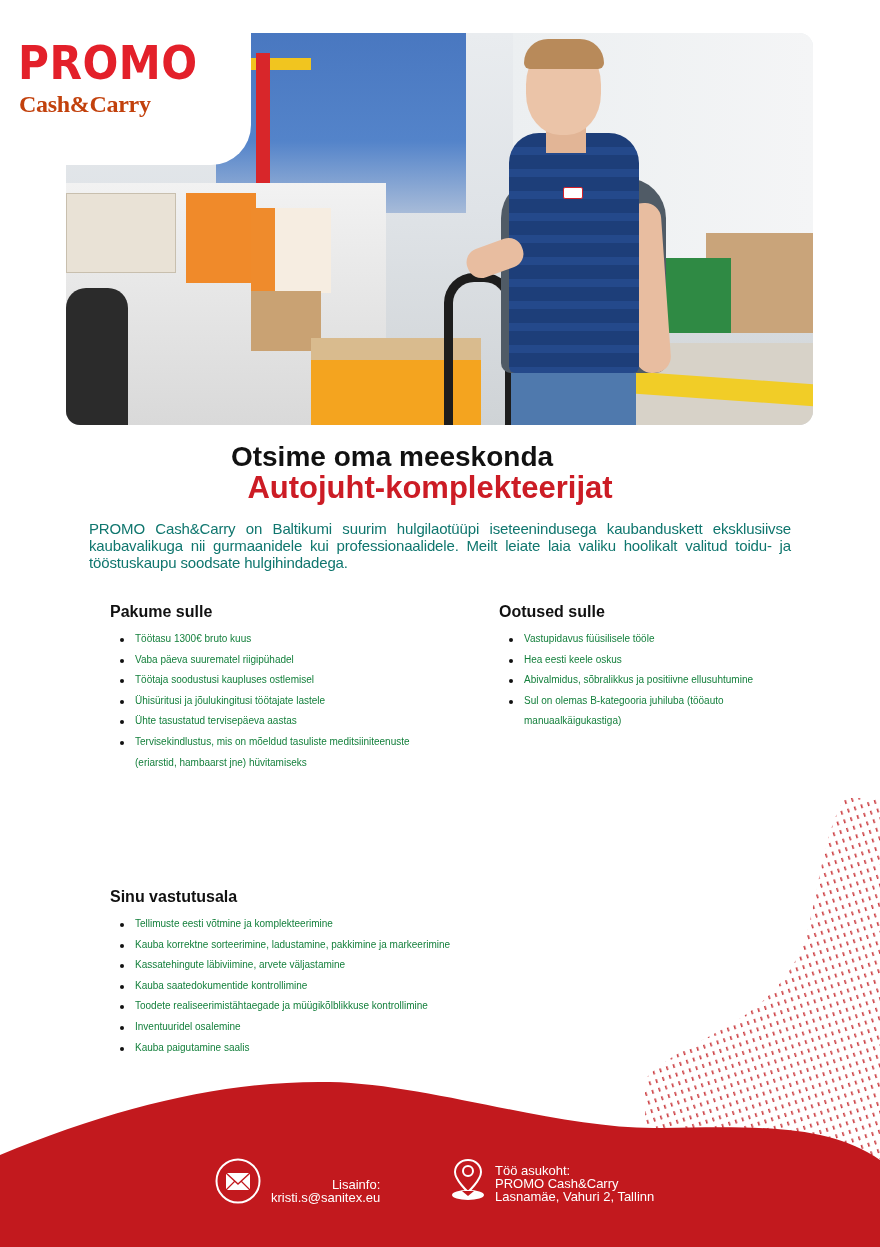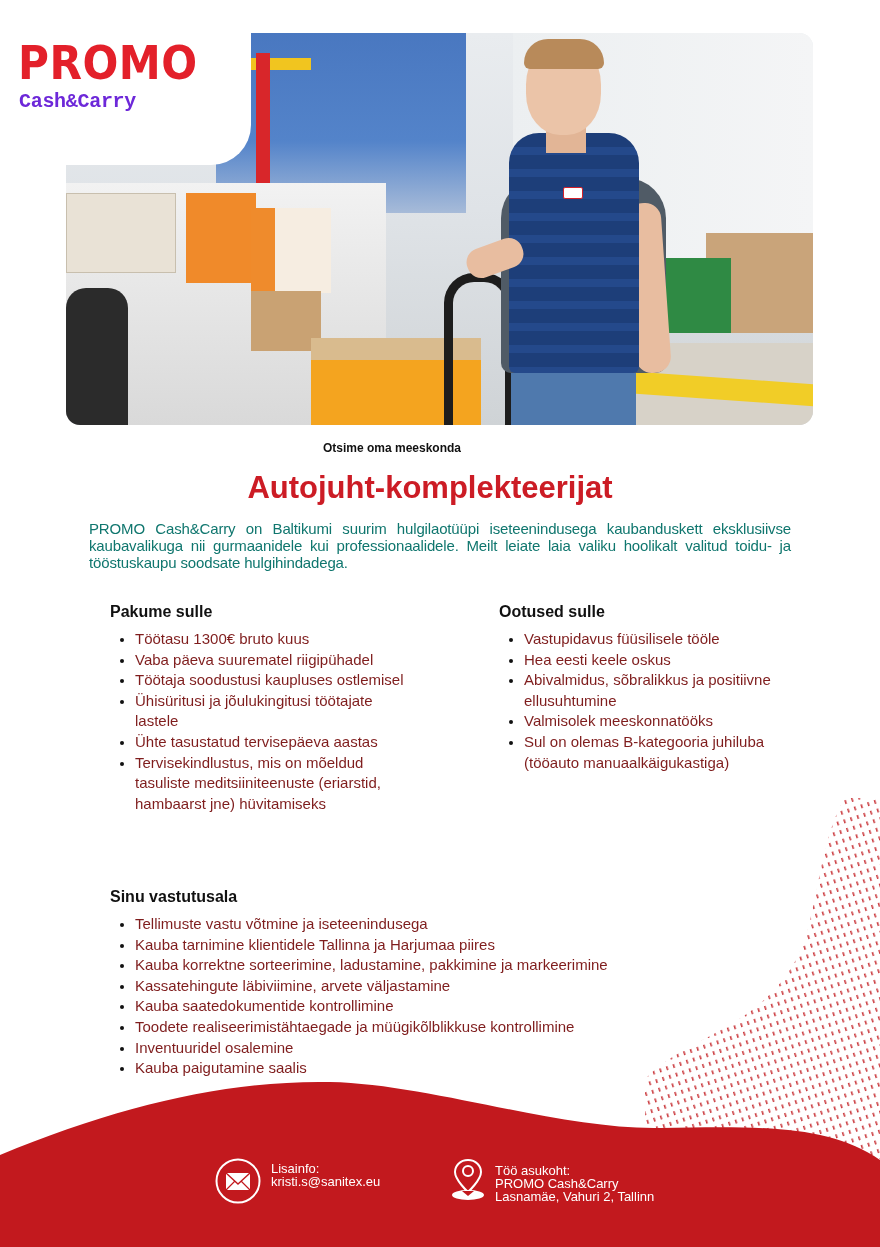--- a/index.html
+++ b/index.html
@@ -42,48 +42,48 @@
   .logo-card {
     position: absolute; left: 0; top: 0; width: 251px; height: 165px;
     background: #fff; border-radius: 0 0 40px 0; z-index: 3;
   }
   .logo-promo {
     position: absolute; left: 18px; top: 40px; font-family: "DejaVu Sans", sans-serif;
     font-weight: 900; font-size: 46px; letter-spacing: 0.5px; color: #e3202a; line-height: 1;
     font-stretch: condensed; transform: scaleX(1.02); transform-origin: left;
   }
   .logo-sub {
-    position: absolute; left: 19px; top: 92px; font-family: Liberation Mono, monospace;
-    font-weight: 700; font-size: 20px; color: #6d28d9; letter-spacing: -0.3px; line-height: 1;
+    position: absolute; left: 19px; top: 92px; font-family: Liberation Serif, serif;
+    font-weight: 700; font-size: 24px; color: #c2410c; letter-spacing: -0.3px; line-height: 1;
   }
 
   
   .kicker {
     position: absolute; left: 0; width: 784px; top: 441px; text-align: center;
-    font-family: "Liberation Sans", sans-serif; font-weight: 700; font-size: 12px; color: #111;
+    font-family: "Liberation Sans", sans-serif; font-weight: 700; font-size: 28px; color: #111;
   }
   .job-title {
     position: absolute; left: 0; width: 860px; top: 470px; text-align: center;
     font-family: "Liberation Sans", sans-serif; font-weight: 700; font-size: 31px; color: #cc1c25;
   }
   .intro {
     position: absolute; left: 89px; top: 520px; width: 702px;
     font-family: "Liberation Sans", sans-serif; font-size: 15px; line-height: 17px; color: #0f766e;
     text-align: justify; letter-spacing: -0.15px;
   }
 
   
   .section h2 {
     font-family: "Liberation Sans", sans-serif; font-weight: 700; font-size: 16px; color: #111;
     margin-bottom: 8px;
   }
   .section ul { list-style: none; }
   .section li {
     position: relative; padding-left: 25px; font-family: "Liberation Sans", sans-serif;
-    font-size: 15px; line-height: 20.6px; color: #7f1d1d;
+    font-size: 10px; line-height: 20.6px; color: #15803d;
   }
   .section li::before {
     content: ""; position: absolute; left: 10px; top: 9px; width: 4px; height: 4px;
     background: #111; border-radius: 50%;
   }
   .sec-offer { position: absolute; left: 110px; top: 603px; width: 300px; }
   .sec-offer ul { margin-left: 0; }
   .sec-expect { position: absolute; left: 499px; top: 603px; width: 300px; }
   .sec-resp { position: absolute; left: 110px; top: 888px; width: 560px; }
   .sec-resp h2 { }
@@ -91,21 +91,21 @@
   
   .dots { position: absolute; left: 640px; top: 790px; width: 240px; height: 370px; z-index: 1; }
 
   
   .footer-wave { position: absolute; left: 0; top: 1075px; width: 880px; height: 172px; z-index: 2; }
   .contact { position: absolute; z-index: 3; color: #fff; font-family: "Liberation Sans", sans-serif; font-size: 13px; line-height: 13px; }
   .contact-mail { left: 215px; top: 1158px; }
   .contact-loc { left: 450px; top: 1158px; }
   .contact .icon { position: absolute; left: 0; top: 0; }
   .contact .text { position: absolute; white-space: nowrap; }
-  .contact-mail .text { left: 56px; top: 4px; }
+  .contact-mail .text { left: 56px; top: 20px; text-align: right; }
   .contact-loc .text { left: 45px; top: 6px; }
 </style>
 </head>
 <body>
 
 <div class="hero">
   <div class="wall-right"></div>
   <div class="rack"></div>
   <div class="rack-yellow"></div>
   <div class="rack-beam"></div>
@@ -152,30 +152,28 @@
     <li>Tervisekindlustus, mis on mõeldud tasuliste meditsiiniteenuste (eriarstid, hambaarst jne) hüvitamiseks</li>
   </ul>
 </div>
 
 <div class="section sec-expect">
   <h2>Ootused sulle</h2>
   <ul>
     <li>Vastupidavus füüsilisele tööle</li>
     <li>Hea eesti keele oskus</li>
     <li>Abivalmidus, sõbralikkus ja positiivne ellusuhtumine</li>
-    <li>Valmisolek meeskonnatööks</li>
     <li>Sul on olemas B-kategooria juhiluba (tööauto manuaalkäigukastiga)</li>
   </ul>
 </div>
 
 <div class="section sec-resp">
   <h2>Sinu vastutusala</h2>
   <ul>
-    <li>Tellimuste vastu võtmine ja iseteenindusega</li>
-    <li>Kauba tarnimine klientidele Tallinna ja Harjumaa piires</li>
+    <li>Tellimuste eesti võtmine ja komplekteerimine</li>
     <li>Kauba korrektne sorteerimine, ladustamine, pakkimine ja markeerimine</li>
     <li>Kassatehingute läbiviimine, arvete väljastamine</li>
     <li>Kauba saatedokumentide kontrollimine</li>
     <li>Toodete realiseerimistähtaegade ja müügikõlblikkuse kontrollimine</li>
     <li>Inventuuridel osalemine</li>
     <li>Kauba paigutamine saalis</li>
   </ul>
 </div>
 
 <svg class="dots" viewBox="0 0 240 370" xmlns="http://www.w3.org/2000/svg">

